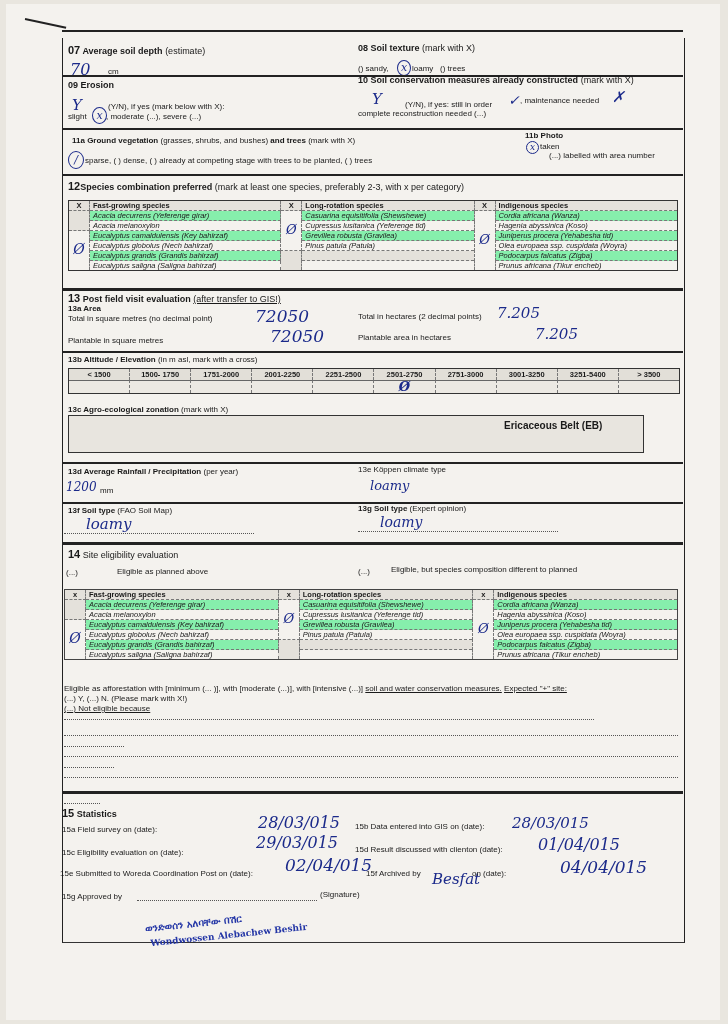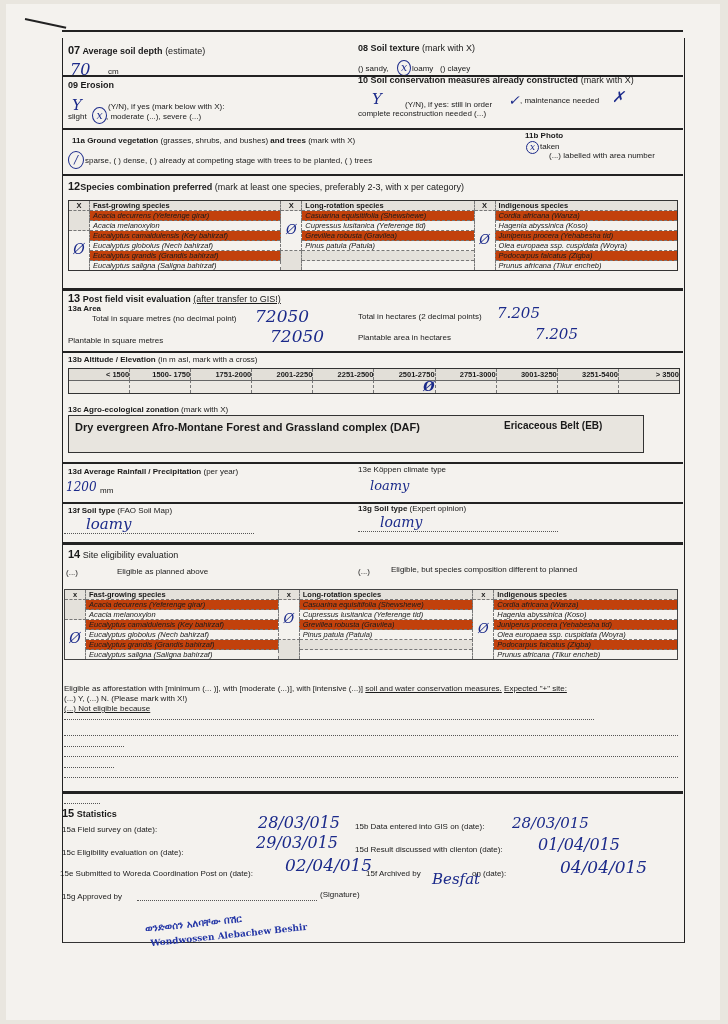--- a/index.html
+++ b/index.html
@@ -16,46 +16,46 @@
   .sec .num{font-size:11px;}
   .norm{font-weight:normal;}
   .hw{position:absolute;font-family:"DejaVu Serif",serif;font-style:italic;color:#1b2a8a;white-space:nowrap;}
   .circ{position:absolute;border:1.5px solid #1b2a8a;border-radius:50%;color:#1b2a8a;font-family:"DejaVu Serif",serif;font-style:italic;font-size:11px;text-align:center;}
   .dots{position:absolute;left:64px;height:1px;border-bottom:1px dotted #555;}
   table.sp{position:absolute;border-collapse:collapse;font-size:7.5px;}
   table.sp td{border:1px dashed #777;padding:0 3px;height:9px;line-height:9px;white-space:nowrap;}
   table.sp td.it{font-style:italic;}
   table.sp td.hd{font-weight:bold;background:#e4e1db;}
   table.sp td.x{width:14px;text-align:center;}
-  table.sp tr.sh td.it{background:#c2410c;}
+  table.sp tr.sh td.it{background:#86efac;}
   .grey{background:#e4e1db;}
   .alt{position:absolute;left:68px;top:368px;width:610px;border:1.5px solid #333;}
   .alt .row{display:flex;}
-  .alt .c{flex:1;font-size:7.5px;font-weight:bold;text-align:right;height:11px;line-height:11px;border-right:1px dashed #777;background:#e2dfd8;}
+  .alt .c{flex:1;font-size:7.5px;font-weight:bold;text-align:center;height:11px;line-height:11px;border-right:1px dashed #777;background:#e2dfd8;}
   .alt .row2 .c{height:12px;background:#ece9e3;border-top:1px solid #666;}
   .aez{position:absolute;left:68px;top:415px;width:574px;height:36px;border:1.5px solid #333;background:#e8e5df;}
   .stamp{position:absolute;color:#2436a6;font-family:"DejaVu Serif",serif;font-weight:bold;}
 </style>
 </head>
 <body>
 
 <div class="page"></div>
 <div class="corner-stroke"></div>
 <div class="topline"></div>
 <div class="frame"></div>
 
 <div class="t sec" style="left:68px;top:45px;"><span class="num">07</span> <span>Average soil depth</span> <span class="norm">(estimate)</span></div>
 <div class="hw" style="left:70px;top:60px;font-size:16px;">70</div>
 <div class="t" style="left:108px;top:67px;">cm</div>
 
 <div class="t sec" style="left:358px;top:43px;"><span>08</span> <span>Soil texture</span> <span class="norm">(mark with X)</span></div>
 <div class="t" style="left:358px;top:64px;">() sandy,</div>
 <div class="circ" style="left:397px;top:60px;width:12px;height:14px;line-height:14px;">x</div>
 <div class="t" style="left:412px;top:64px;">loamy</div>
-<div class="t" style="left:440px;top:64px;">() clayey</div>
+<div class="t" style="left:440px;top:64px;">() trees</div>
 
 <div class="hr" style="top:75px;"></div>
 
 <div class="t sec" style="left:68px;top:80px;"><span>09</span> <span>Erosion</span></div>
 <div class="hw" style="left:72px;top:96px;font-size:15px;">Y</div>
 <div class="t" style="left:108px;top:102px;">(Y/N), if yes (mark below with X):</div>
 <div class="t" style="left:68px;top:112px;">slight</div>
 <div class="circ" style="left:92px;top:107px;width:13px;height:15px;line-height:15px;">x</div>
 <div class="t" style="left:106px;top:112px;">, moderate (...), severe (...)</div>
 
@@ -127,21 +127,21 @@
     <td></td>
     <td class="it">Prunus africana (Tikur encheb)</td>
   </tr>
 </tbody>
   </table>
 
 <div class="hr thick" style="top:288px;"></div>
 
 <div class="t sec" style="left:68px;top:293px;"><span class="num">13</span> <span>Post field visit evaluation</span> <span class="norm" style="text-decoration:underline;">(after transfer to GIS!)</span></div>
 <div class="t b" style="left:68px;top:304px;">13a Area</div>
-<div class="t" style="left:68px;top:314px;margin-left:24px;">Total in square metres (no decimal point)</div>
+<div class="t" style="left:68px;top:314px;">Total in square metres (no decimal point)</div>
 <div class="hw" style="left:255px;top:306px;font-size:17px;">72050</div>
 <div class="t" style="left:358px;top:312px;">Total in hectares (2 decimal points)</div>
 <div class="hw" style="left:497px;top:304px;font-size:15px;">7.205</div>
 <div class="t" style="left:68px;top:336px;">Plantable in square metres</div>
 <div class="hw" style="left:270px;top:326px;font-size:17px;">72050</div>
 <div class="t" style="left:358px;top:333px;">Plantable area in hectares</div>
 <div class="hw" style="left:535px;top:325px;font-size:15px;">7.205</div>
 
 <div class="hr" style="top:351px;"></div>
 
@@ -168,21 +168,20 @@
     <div class="c"><span class="hw" style="position:static;font-size:13px;line-height:12px;">Ø</span></div>
     <div class="c"></div>
     <div class="c"></div>
     <div class="c"></div>
     <div class="c" style="border-right:none;"></div>
   </div>
 </div>
 
 <div class="t b" style="left:68px;top:405px;"><span>13c Agro-ecological zonation</span> <span class="norm">(mark with X)</span></div>
 <div class="aez">
-  <div class="t b" style="left:6px;top:5px;font-size:11px;line-height:12px;">Dry evergreen Afro-Montane Forest and Grassland complex (DAF)</div>
   <div class="t b" style="left:435px;top:4px;font-size:10px;line-height:12px;">Ericaceous Belt (EB)</div>
 </div>
 
 <div class="hr" style="top:462px;"></div>
 
 <div class="t b" style="left:68px;top:467px;"><span>13d Average Rainfall / Precipitation</span> <span class="norm">(per year)</span></div>
 <div class="hw" style="left:66px;top:480px;font-size:12px;">1200</div>
 <div class="t" style="left:100px;top:486px;">mm</div>
 <div class="t" style="left:358px;top:465px;">13e Köppen climate type</div>
 <div class="hw" style="left:370px;top:478px;font-size:13px;">loamy</div>

